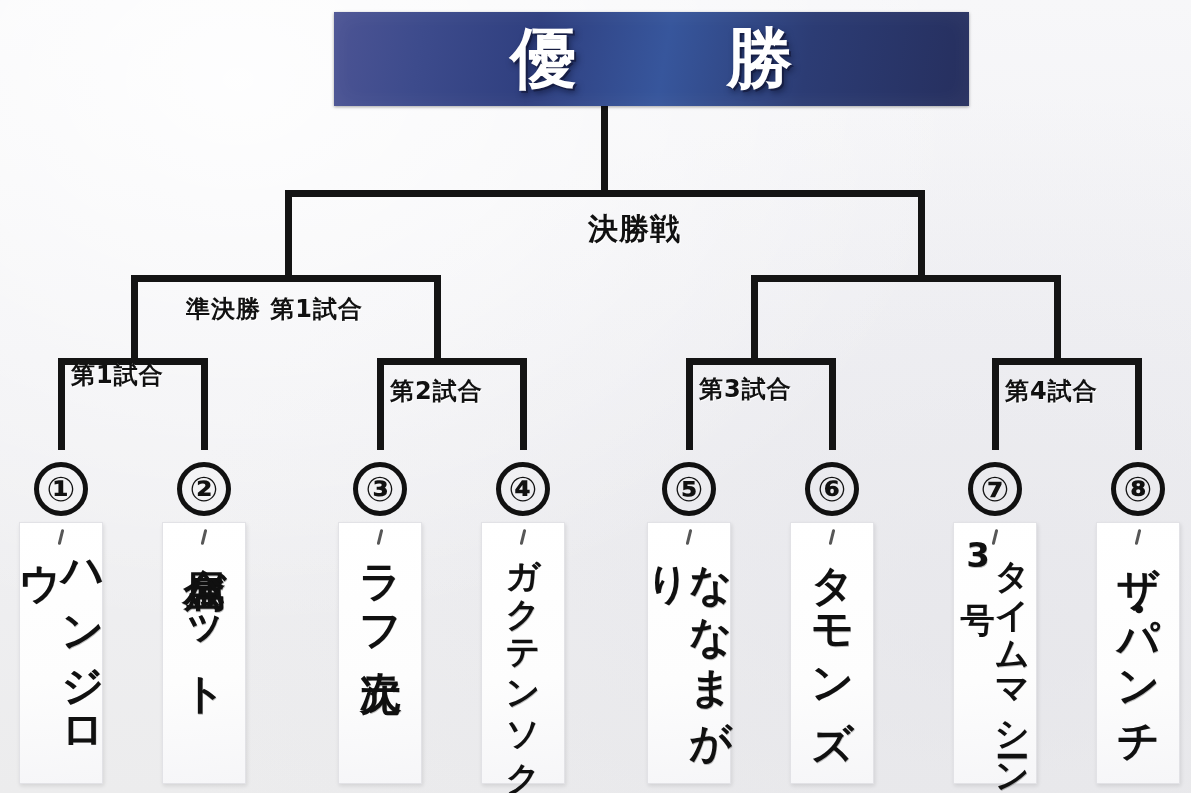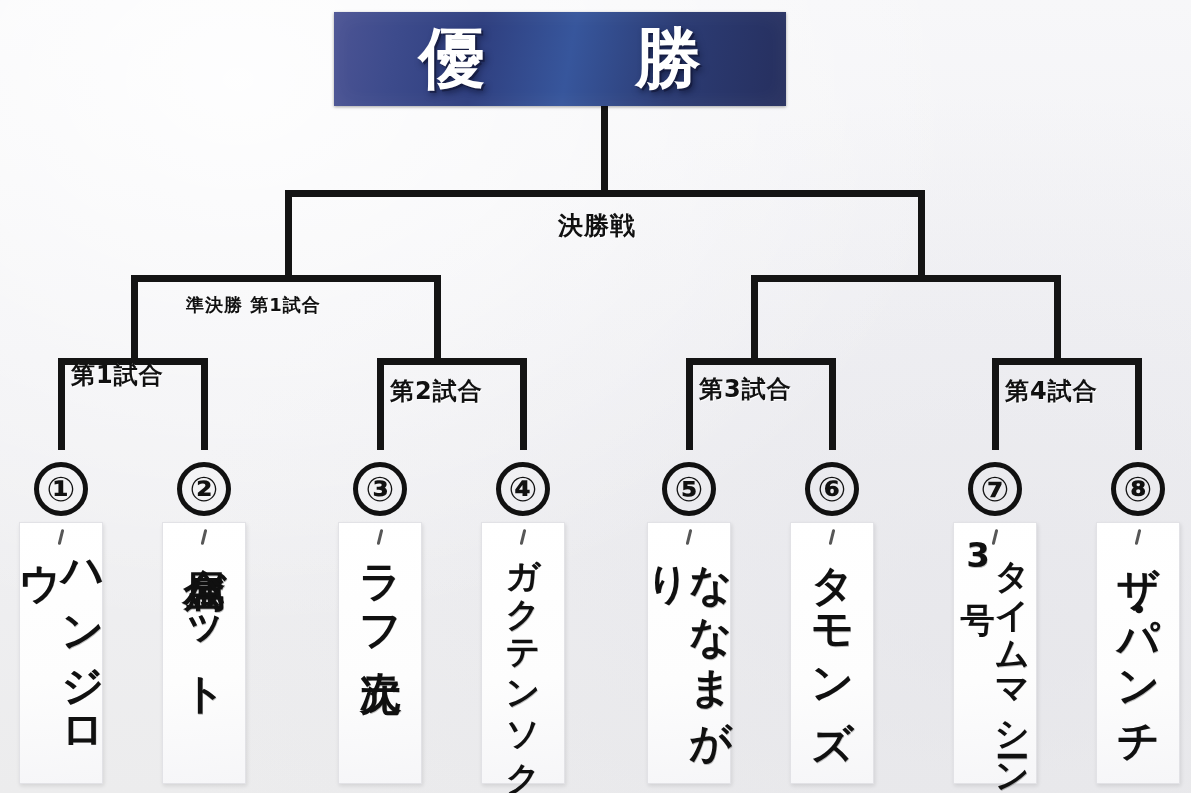--- a/index.html
+++ b/index.html
@@ -26,21 +26,21 @@
       radial-gradient(ellipse at 85% 80%, rgba(226,226,232,0.55), rgba(255,255,255,0) 60%);
     pointer-events: none;
     z-index: 0;
   }
 
   
   .banner {
     position: absolute;
     left: 334px;
     top: 12px;
-    width: 452px;
+    width: 635px;
     height: 94px;
     background: linear-gradient(100deg,
         #4c5494 0%,
         #3d4b8c 14%,
         #2f3f7f 32%,
         #37569c 52%,
         #2c3c74 74%,
         #262f5e 100%);
     box-shadow: 0 1px 3px rgba(0,0,0,0.35), inset 0 0 24px rgba(255,255,255,0.06);
     display: flex;
@@ -74,22 +74,22 @@
   
   .round-label {
     position: absolute;
     z-index: 4;
     color: #111111;
     font-weight: 700;
     white-space: nowrap;
     text-shadow: 1px 1px 0 rgba(255,255,255,0.9);
     font-family: "DejaVu Sans", "Liberation Sans", sans-serif;
   }
-  .round-final   { font-size: 25px; letter-spacing: 1px; }
-  .round-semi    { font-size: 18px; letter-spacing: 1px; }
+  .round-final   { font-size: 30px; letter-spacing: 1px; margin-left: 30px; }
+  .round-semi    { font-size: 24px; letter-spacing: 1px; }
   .round-first   { font-size: 24px; letter-spacing: 1px; }
 
   
   .seed {
     position: absolute;
     width: 54px;
     height: 54px;
     border: 5px solid #111111;
     border-radius: 50%;
     background: transparent;

